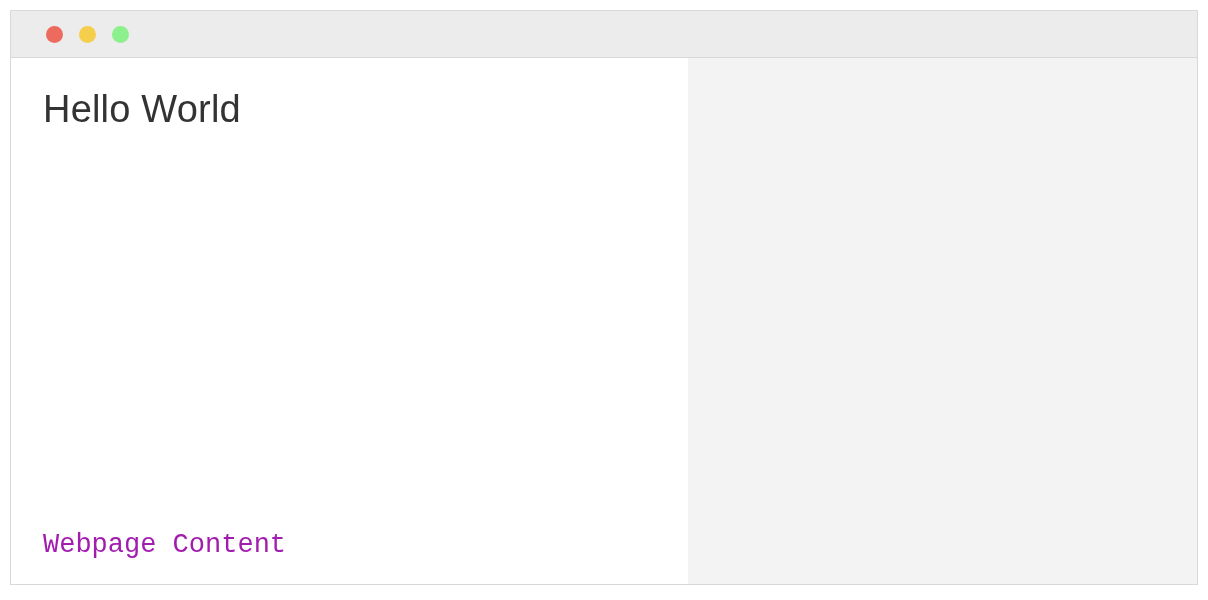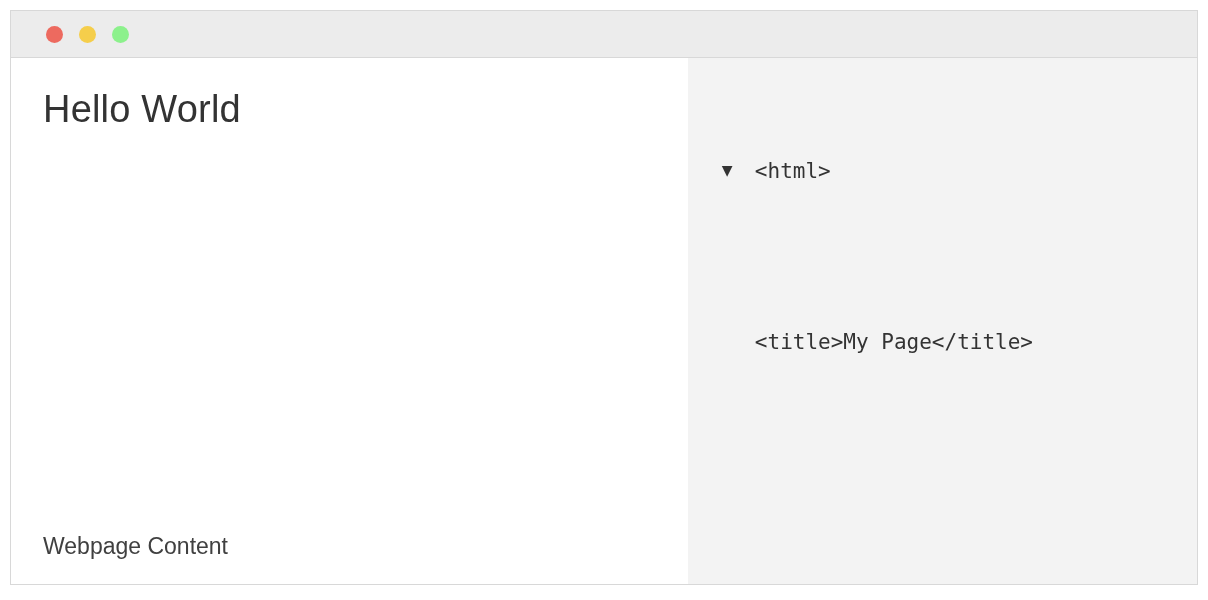--- a/index.html
+++ b/index.html
@@ -55,22 +55,23 @@
     background: #f3f3f3;
     padding: 28px 24px 24px 34px;
   }
   .page-heading {
     font-size: 38px;
     font-weight: 400;
     color: #333333;
     letter-spacing: 0.2px;
   }
   .panel-footer-label {
-    font-size: 23px;
-    color: #404040;
+    font-size: 27px;
+    color: #a21caf;
+    font-family: Liberation Mono, monospace;
   }
   .dom-tree {
     font-family: "DejaVu Sans Mono", "Liberation Mono", monospace;
     font-size: 21px;
     line-height: 34px;
     color: #333333;
     white-space: pre;
   }
   .dom-line { display: block; }
   .arrow {
@@ -98,24 +99,22 @@
 
   <div class="content">
 
     <div class="panel panel-webpage">
       <h1 class="page-heading">Hello World</h1>
       <div class="panel-footer-label">Webpage Content</div>
     </div>
 
     <div class="panel panel-inspector">
       <div class="dom-tree">
-  <span class="dom-line"><span class="arrow">▼</span><span>&lt;html&gt;</span></span>
 
 
-  <span class="dom-line"><span class="arrow" style="visibility: hidden;"></span><span>&lt;title&gt;My Page&lt;/title&gt;</span></span>
 
 
   
 
   
 
   
 
   
 

